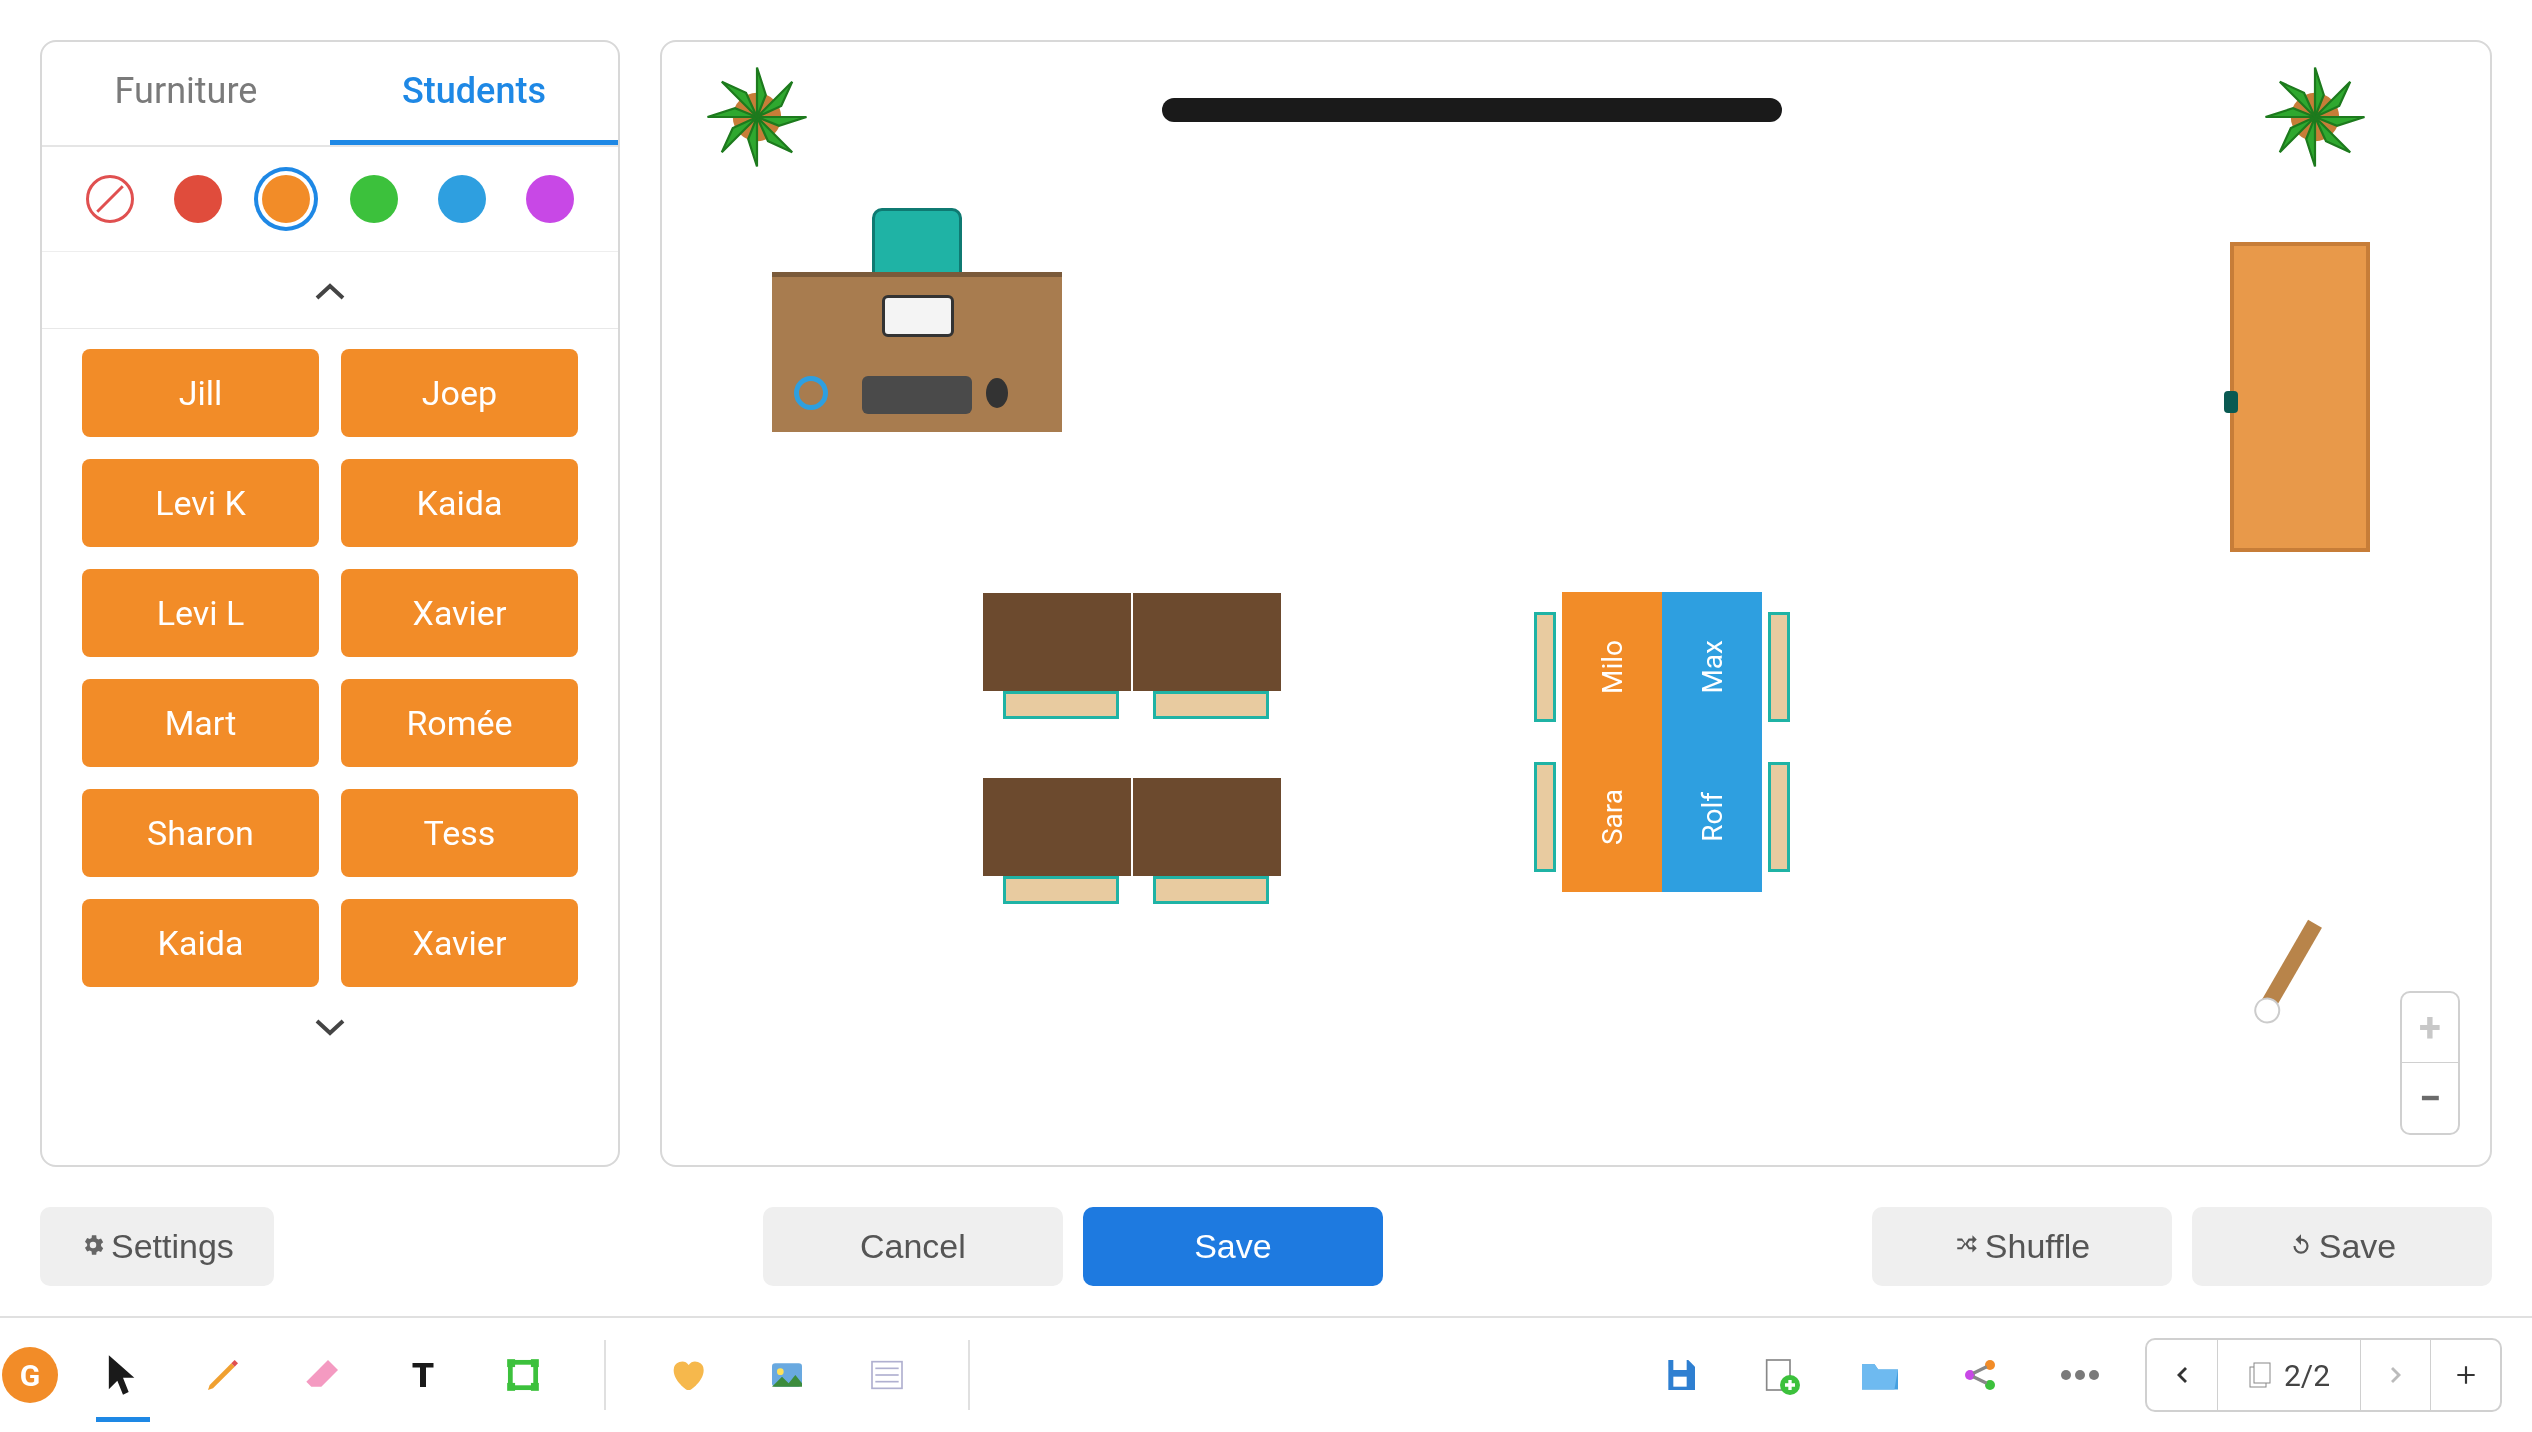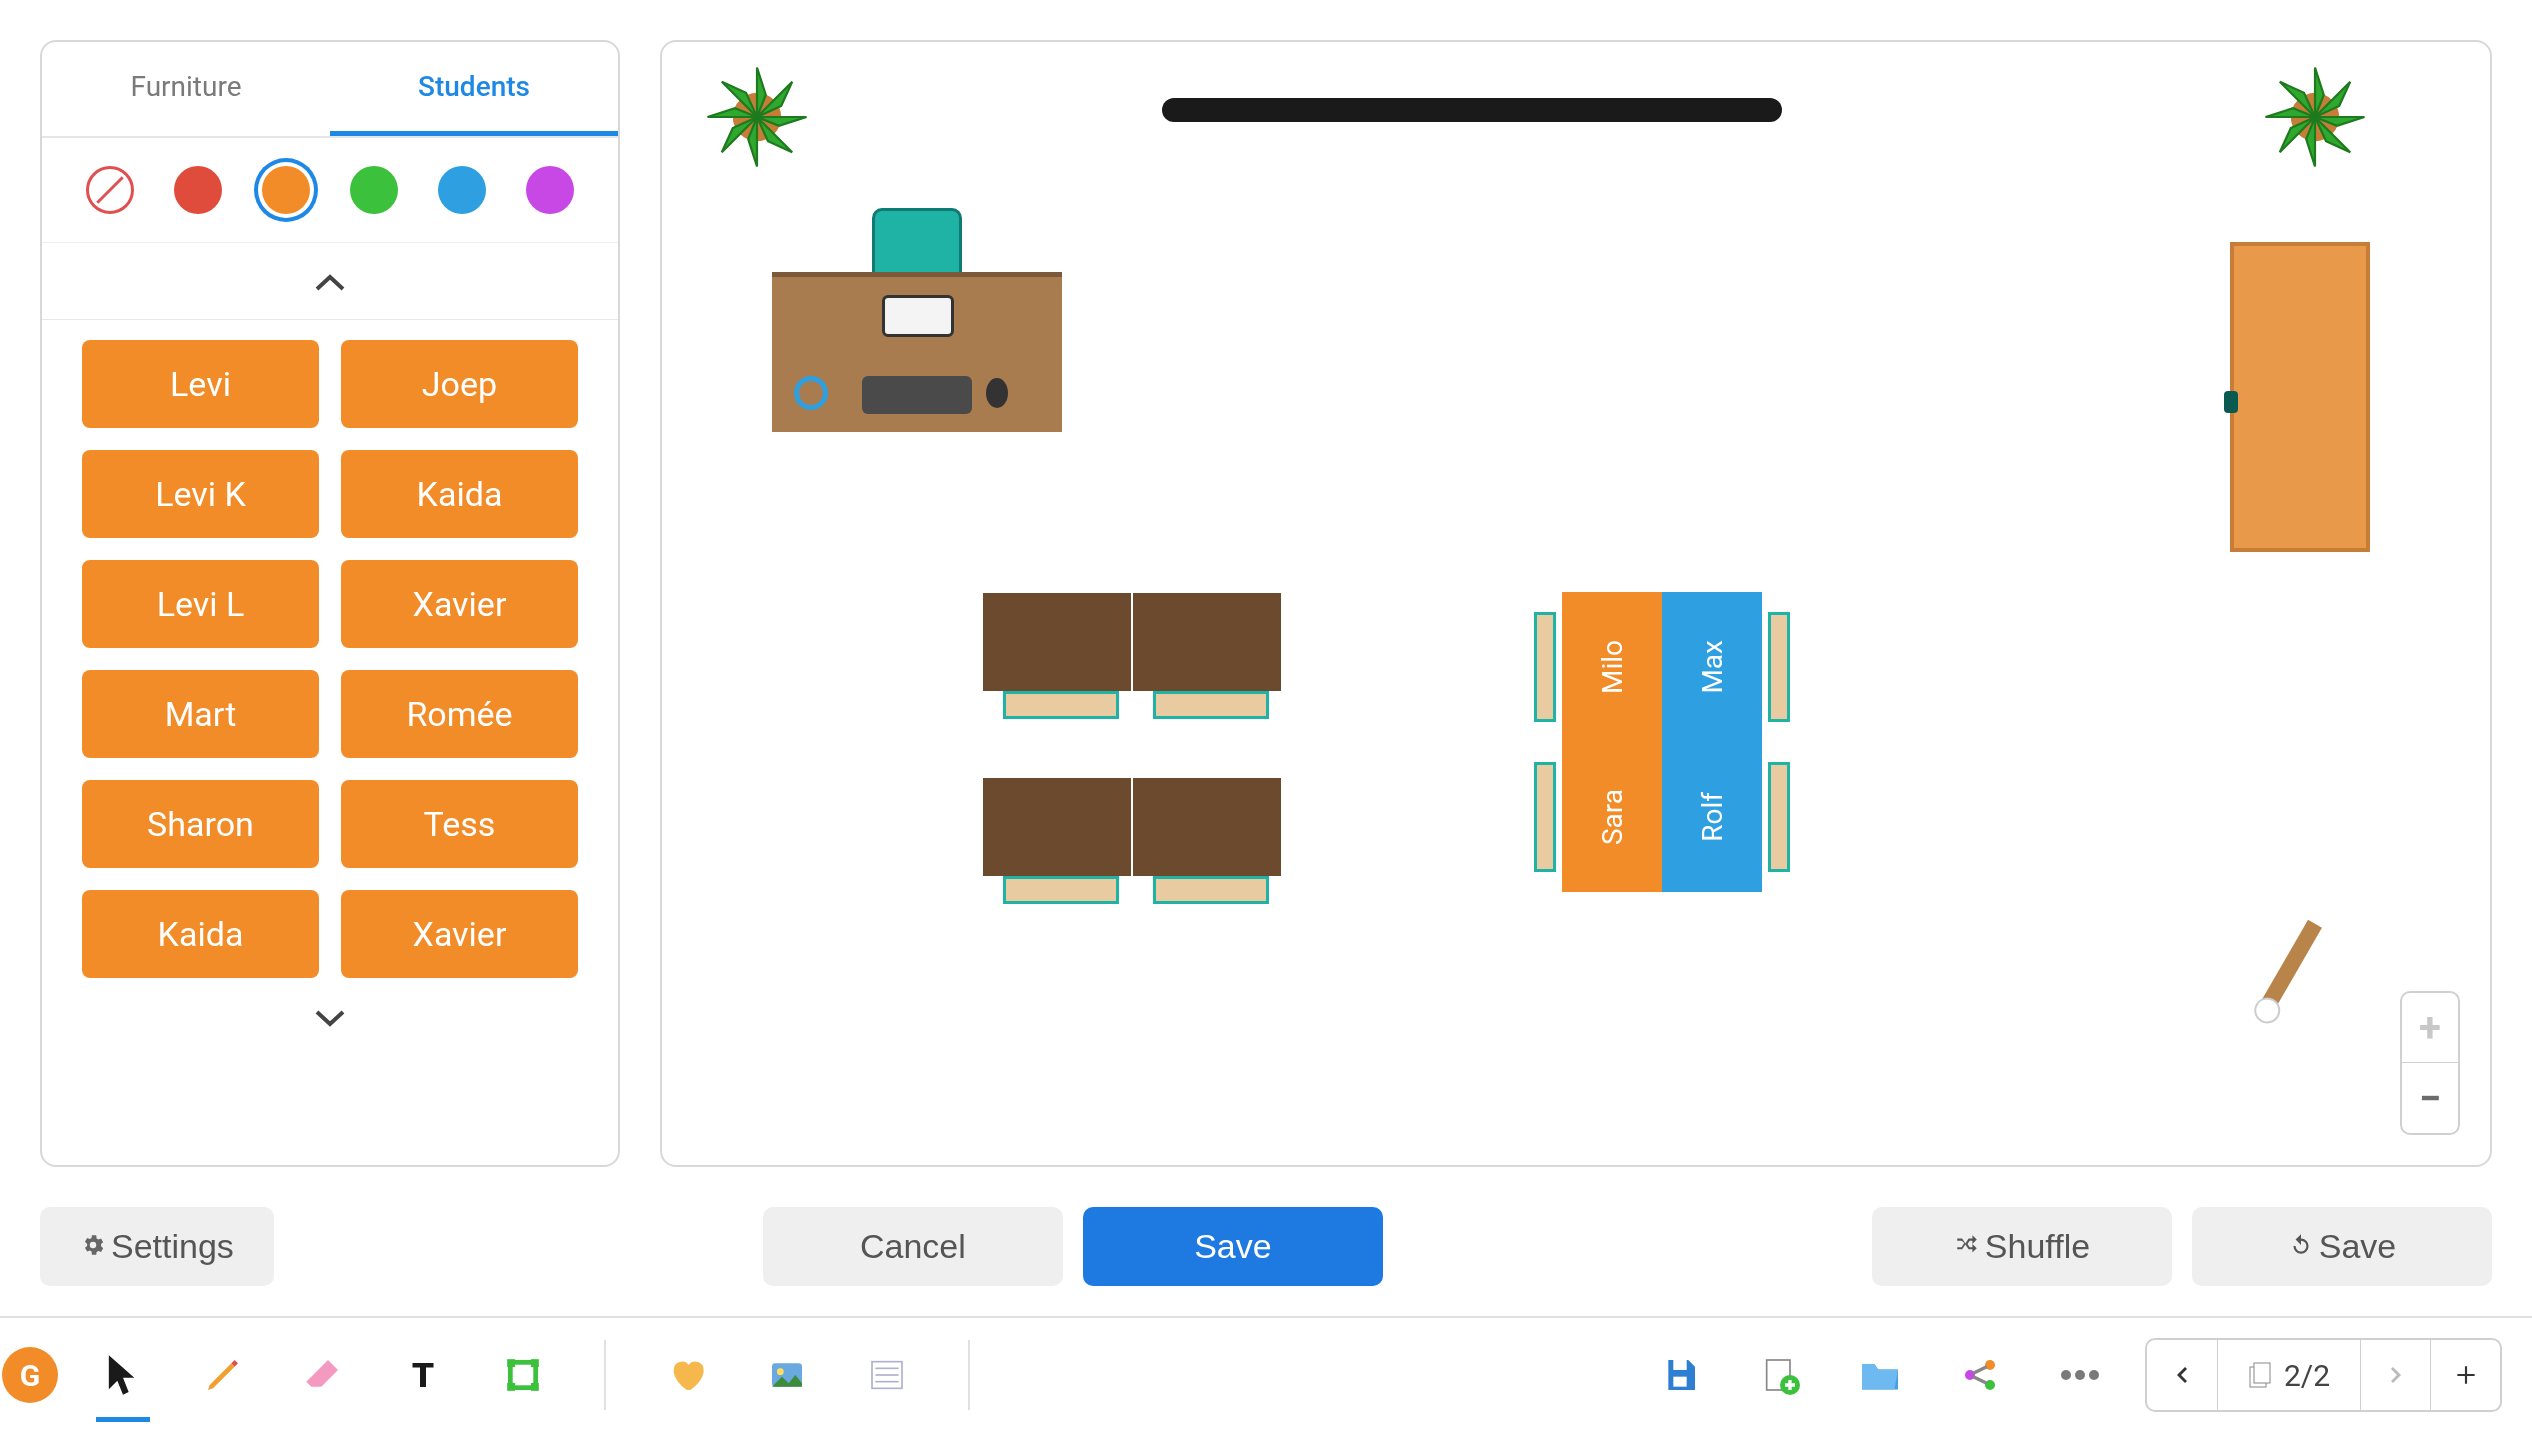--- a/index.html
+++ b/index.html
@@ -27,21 +27,21 @@
   background: #fff;
 }
 .tabs {
   display: flex;
   border-bottom: 2px solid #e5e5e5;
 }
 .tab {
   flex: 1;
   text-align: center;
   padding: 28px 0;
-  font-size: 28px;
+  font-size: 36px;
   color: #7a7a7a;
   cursor: pointer;
 }
 .tab.active {
   color: #1e88e5;
   font-weight: 500;
   border-bottom: 5px solid #1e88e5;
 }
 .color-row {
   display: flex;
@@ -319,21 +319,21 @@
       <div class="color-swatch blue"></div>
       <div class="color-swatch purple"></div>
     </div>
     <div class="student-grid-wrap">
       <div class="scroll-arrow">
         <svg width="30" height="20" viewBox="0 0 30 20">
             <polyline points="2,16 15,4 28,16" fill="none" stroke="#444" stroke-width="4"></polyline>
           </svg>
       </div>
       <div class="student-grid">
-        <div class="student-chip">Levi</div>
+        <div class="student-chip">Jill</div>
         <div class="student-chip">Joep</div>
         <div class="student-chip">Levi K</div>
         <div class="student-chip">Kaida</div>
         <div class="student-chip">Levi L</div>
         <div class="student-chip">Xavier</div>
         <div class="student-chip">Mart</div>
         <div class="student-chip">Romée</div>
         <div class="student-chip">Sharon</div>
         <div class="student-chip">Tess</div>
         <div class="student-chip">Kaida</div>

